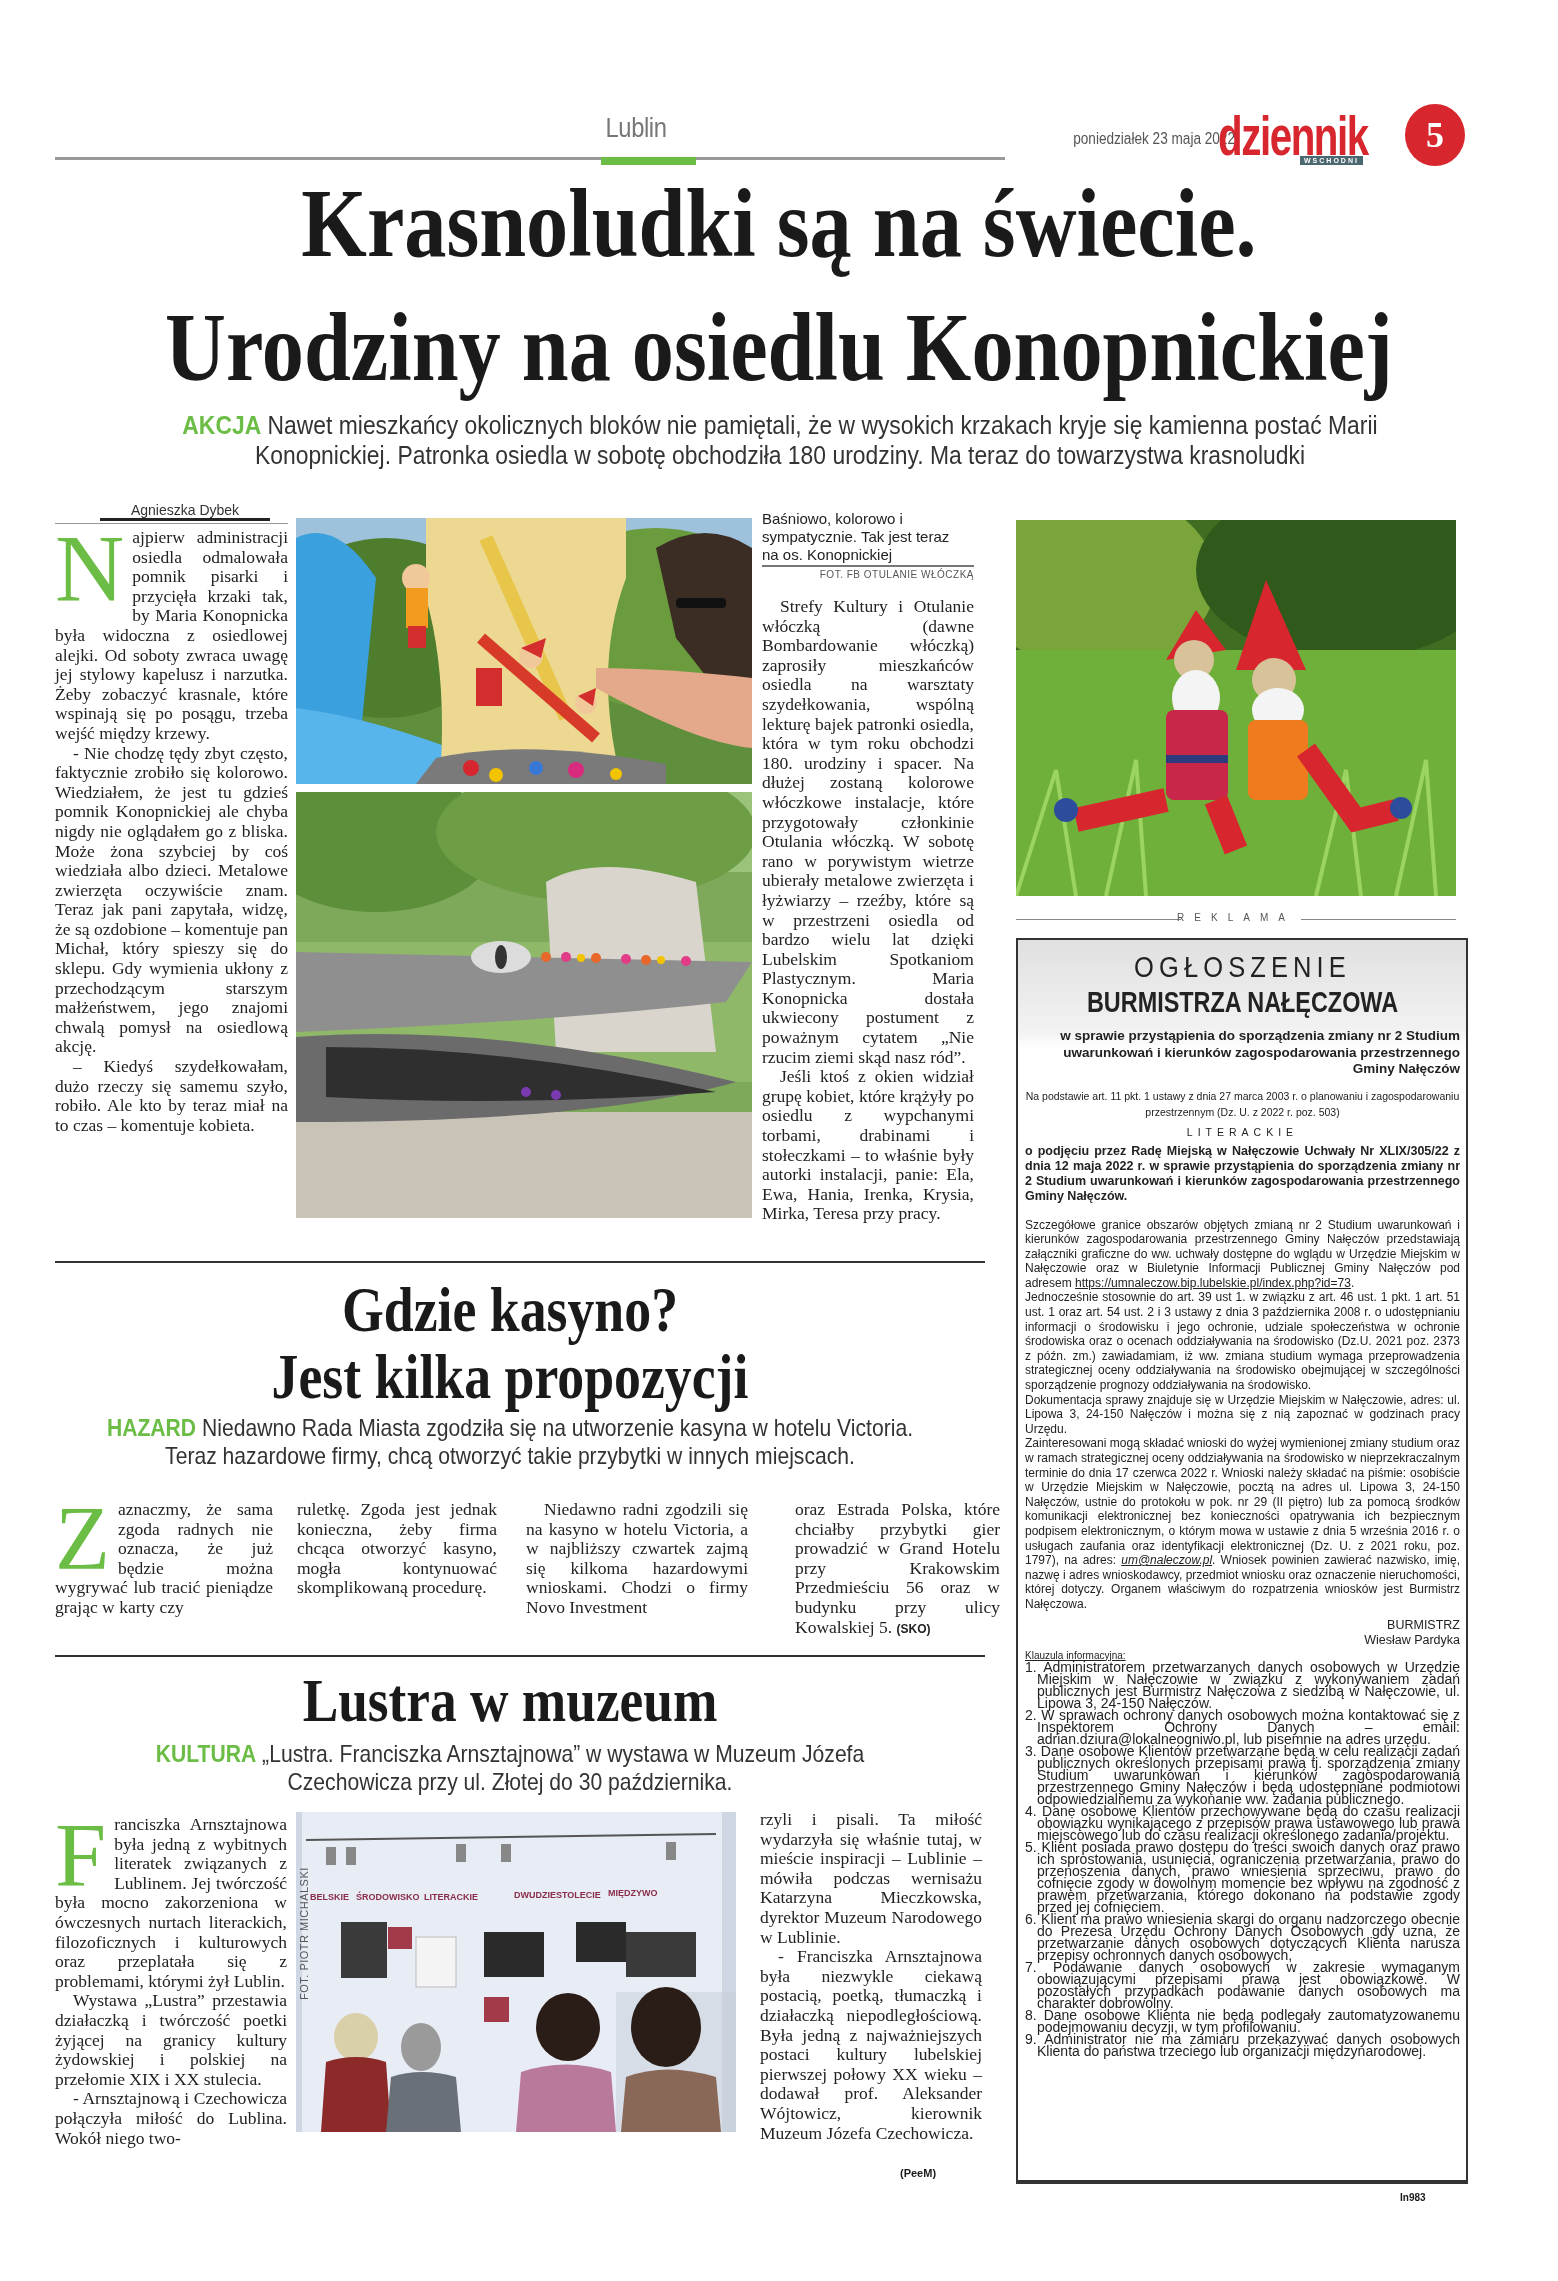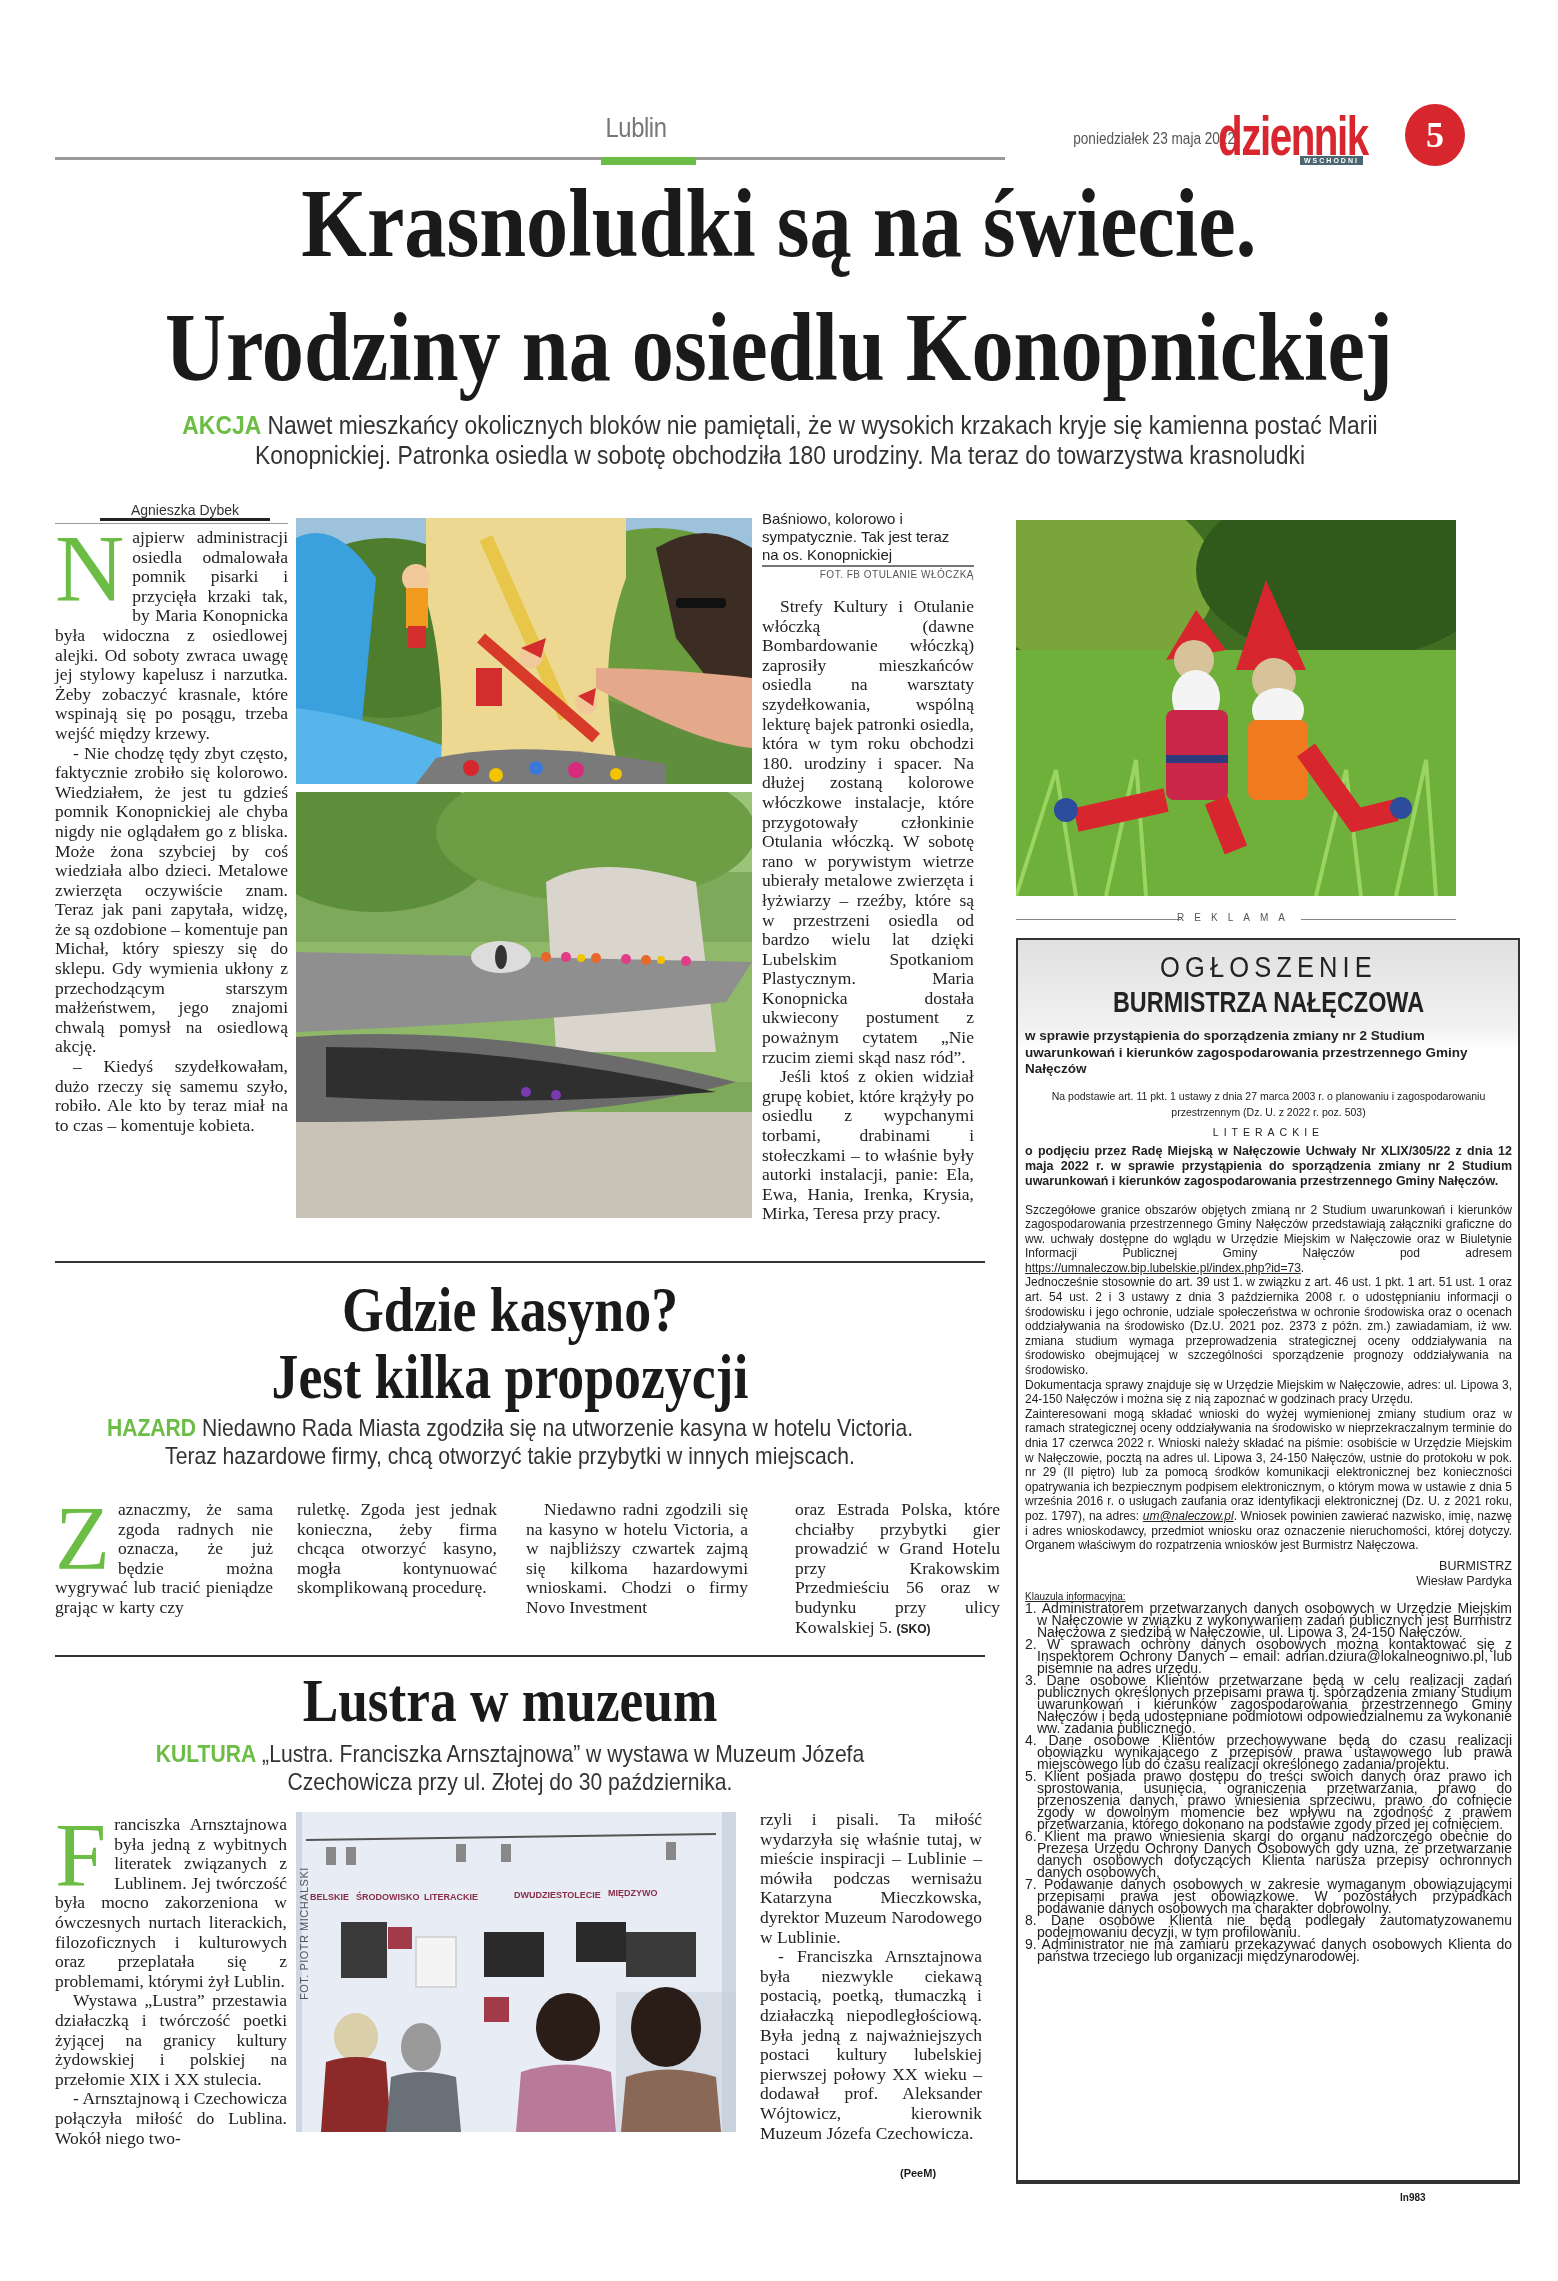--- a/index.html
+++ b/index.html
@@ -70,24 +70,24 @@
   .s3c1 { left: 55px; top: 1815px; width: 232px; }
   .s3c2 { left: 760px; top: 1810px; width: 222px; }
   .credit-vertical { left: 298px; top: 2000px; transform: rotate(-90deg); transform-origin: left top; font-size: 11px; width: 140px; }
   .sign-peem { left: 900px; top: 2167px; font-family: "Liberation Sans", sans-serif; font-weight: bold; font-size: 11px; }
   .sign-sko { font-family: "Liberation Sans", sans-serif; font-weight: bold; font-size: 12px; }
 
   
   .ad-label-wrap { left: 1016px; top: 912px; width: 440px; height: 14px; }
   .ad-label-line { position: absolute; top: 7px; height: 1px; background: #888; }
   .ad-label { position: absolute; left: 0; width: 100%; text-align: center; font-family: "Liberation Sans", sans-serif; font-size: 10px; letter-spacing: 10px; color: #555; top: 0; }
-  .ad-box { left: 1016px; top: 938px; width: 504px; height: 1246px; border: 2px solid #333; border-bottom-width: 4px; background: linear-gradient(#e0e0e0 0px, #f2f2f2 90px, #ffffff 110px); padding: 10px 6px 0 7px; font-family: "Liberation Sans", sans-serif; color: #222; }
+  .ad-box { left: 1016px; top: 938px; width: 452px; height: 1246px; border: 2px solid #333; border-bottom-width: 4px; background: linear-gradient(#e0e0e0 0px, #f2f2f2 90px, #ffffff 110px); padding: 10px 6px 0 7px; font-family: "Liberation Sans", sans-serif; color: #222; }
   .ad-title { text-align: center; font-size: 30px; letter-spacing: 6px; line-height: 34px; transform: scaleX(0.85); color: #222; }
   .ad-subtitle { text-align: center; font-size: 30px; font-weight: bold; line-height: 36px; transform: scaleX(0.78); color: #222; white-space: nowrap; }
-  .ad-topic { text-align: left; font-size: 13.5px; font-weight: bold; line-height: 16.5px; margin-top: 8px; }
+  .ad-topic { text-align: right; font-size: 13.5px; font-weight: bold; line-height: 16.5px; margin-top: 8px; }
   .ad-basis { text-align: center; font-size: 10.5px; line-height: 16px; margin-top: 10px; }
   .ad-notify { text-align: center; font-size: 10.5px; letter-spacing: 5px; margin-top: 6px; }
   .ad-decision { text-align: justify; font-size: 12.5px; font-weight: bold; line-height: 15px; margin-top: 6px; }
   .ad-body { text-align: justify; font-size: 12px; line-height: 14.6px; margin-top: 14px; }
   .ad-body a, .ad-clause a { color: #222; text-decoration: underline; }
   .ad-sign { text-align: right; font-size: 12.5px; line-height: 15px; margin-top: 6px; }
   .ad-clause-title { font-size: 10px; text-decoration: underline; margin-top: 2px; }
   .ad-clause { font-size: 14px; line-height: 12px; padding-left: 12px; text-indent: -12px; text-align: justify; }
   .ad-code { left: 1400px; top: 2192px; font-family: "Liberation Sans", sans-serif; font-weight: bold; font-size: 10px; }
 </style>

